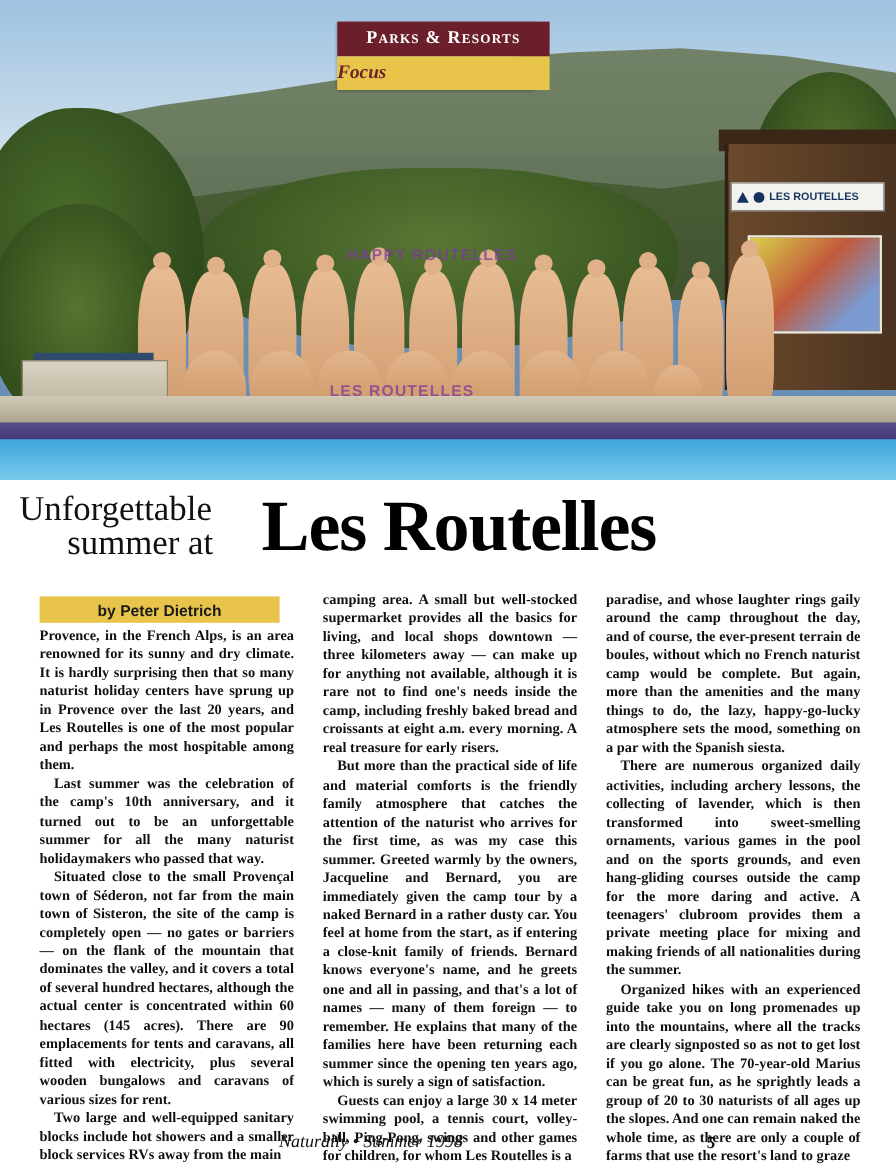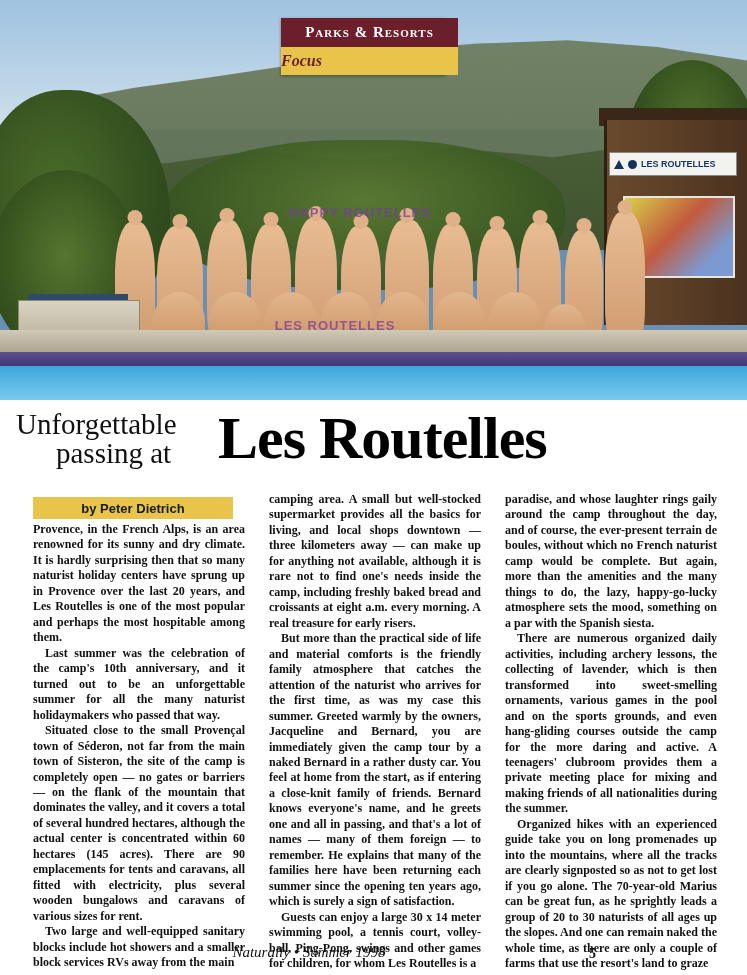--- a/index.html
+++ b/index.html
@@ -333,21 +333,21 @@
     <span>Parks &amp; Resorts</span>
   </div>
   <div class="banner-bot">
     <span>Focus</span>
   </div>
 </div>
 
 <div class="headline">
   <div class="hl-script">
     <span>Unforgettable</span>
-    <span class="l2">passing at</span>
+    <span class="l2">summer at</span>
   </div>
   <div class="hl-main">Les Routelles</div>
 </div>
 
 <div class="byline">
   <span>by Peter Dietrich</span>
 </div>
 
 <div class="cols">
   <div class="col c1">

